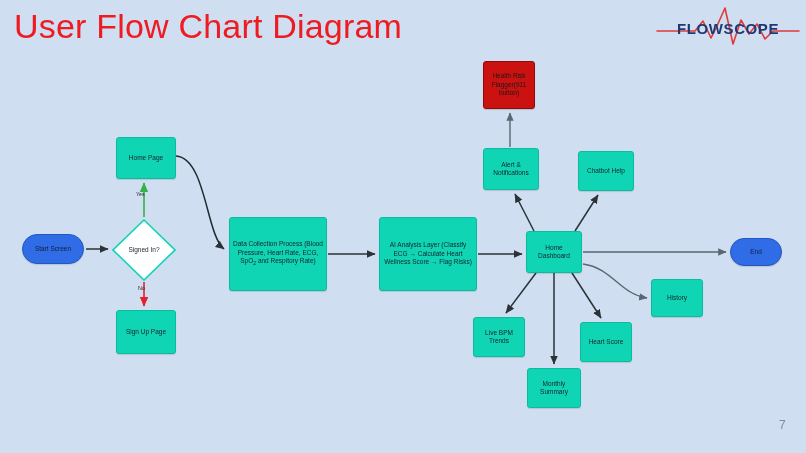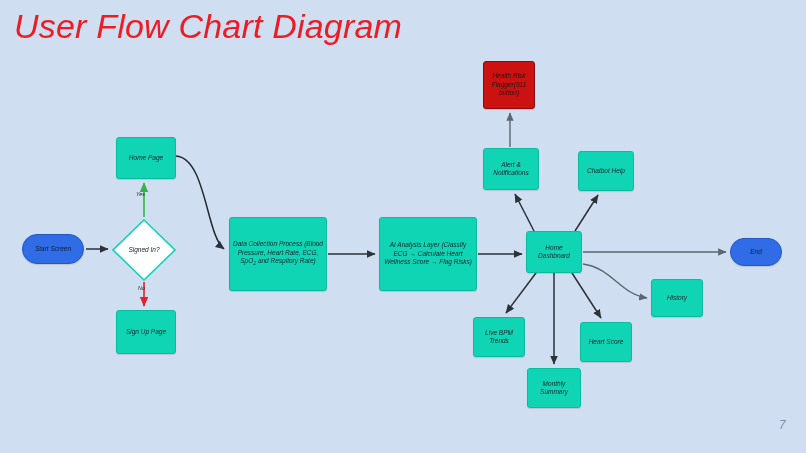--- a/index.html
+++ b/index.html
@@ -6,21 +6,20 @@
   body{
     width:806px;height:453px;
     background:#cfdef0;
     font-family:"Liberation Sans", sans-serif;
     overflow:hidden;
     position:relative;
   }
   #slide{
     position:absolute;left:0;top:0;width:806px;height:453px;
     background:#cfdef0;
-    font-style:italic;
   }
   
   #title{
     position:absolute;left:14px;top:5px;
     font-size:34px;line-height:42px;
     color:#ee1c22;
     font-family:"Liberation Sans", sans-serif;
     white-space:nowrap;
     letter-spacing:.2px;
   }
@@ -96,20 +95,26 @@
     white-space:nowrap;
   }
 </style>
 </head>
 <body>
 
 <div id="slide">
 
   <div id="title">User Flow Chart Diagram</div>
 
+  <div id="logo">
+    <svg width="146" height="50" viewBox="0 0 146 50">
+      <polyline points="2,27 26,27 40,27 48,17 56,34 62,22 70,4 78,40 86,16 94,30 102,20 110,35 118,27 144,27" fill="none" stroke="#e03a3a" stroke-width="1.6" stroke-linejoin="round" stroke-linecap="round"></polyline>
+    </svg>
+    <div id="logo-word">FLOWSCOPE</div>
+  </div>
 
   <div id="pageno">7</div>
 
   <svg id="edges">
     <defs>
       <marker id="ar-dark" markerWidth="7" markerHeight="7" refX="5.6" refY="2.6" orient="auto">
         <path d="M0,0 L6,2.6 L0,5.2 z" fill="#2b3238"></path>
       </marker>
       <marker id="ar-soft" markerWidth="7" markerHeight="7" refX="5.6" refY="2.6" orient="auto">
         <path d="M0,0 L6,2.6 L0,5.2 z" fill="#5a6670"></path>

